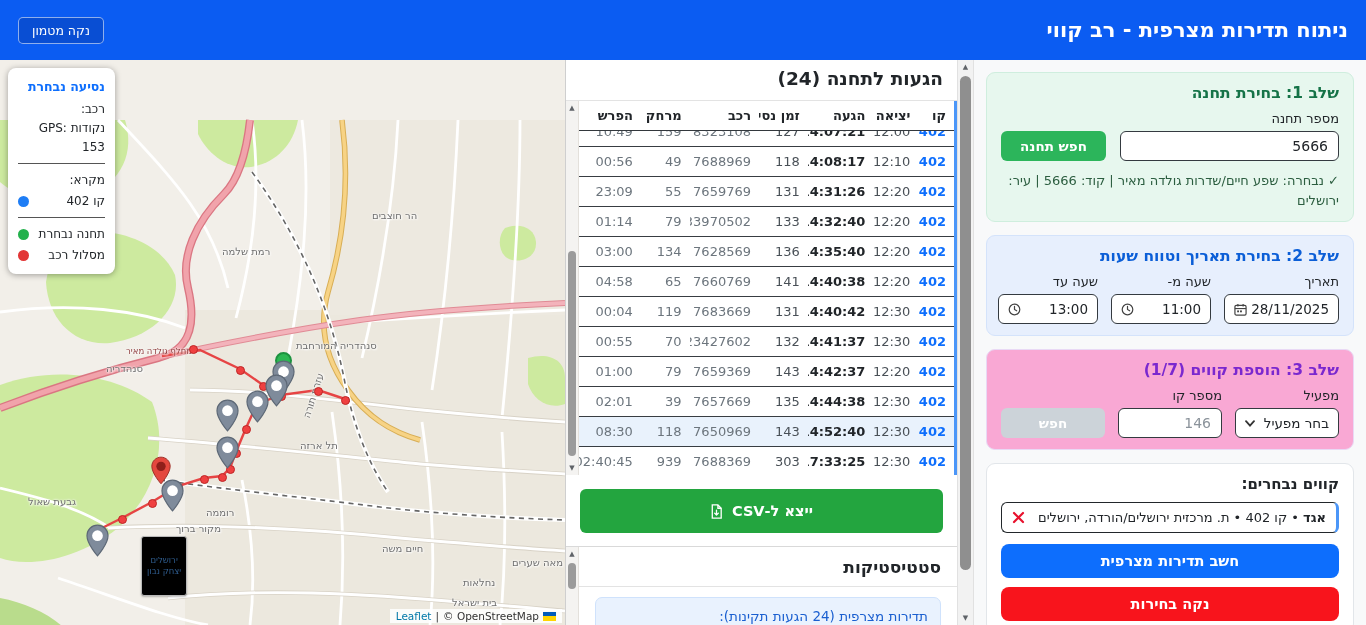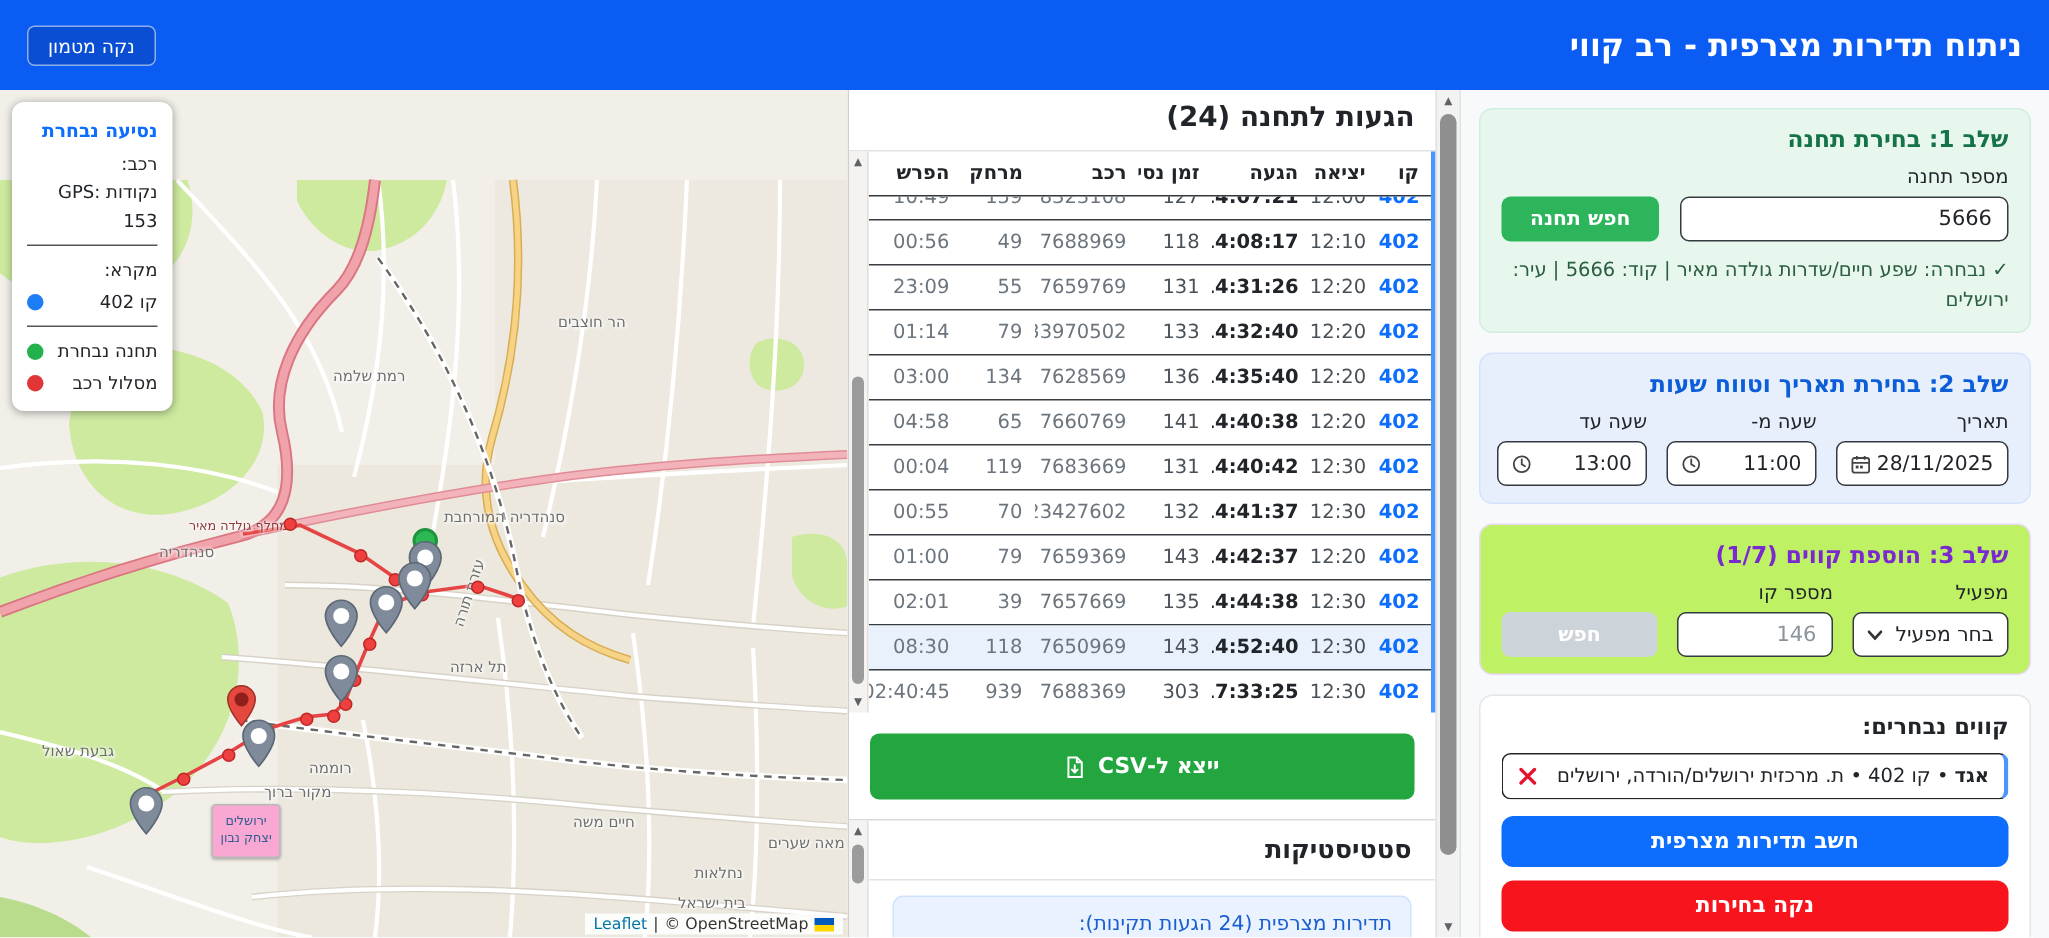--- a/index.html
+++ b/index.html
@@ -18,21 +18,21 @@
 
 
 .sidebar { width:392px; flex:0 0 392px; background:#f8f9fa; padding:12px;
   display:flex; flex-direction:column; gap:13px; overflow:hidden; }
 .card { border-radius:9px; padding:11px 14px; border:1px solid transparent; }
 .card h2 { font-size:15.5px; margin-bottom:9px; font-weight:700; }
 .card-green  { background:#e7f7ee; border-color:#cfeede; }
 .card-green h2 { color:#157347; }
 .card-blue   { background:#e7effd; border-color:#d4e3fb;padding-left:11px; }
 .card-blue h2 { color:#0b5ed7; }
-.card-purple { background:#bef264; border-color:#e9d9f5; }
+.card-purple { background:#f9a8d4; border-color:#e9d9f5; }
 .card-purple h2 { color:#7a28cf; }
 .card-white  { background:#fff; border-color:#e2e6ea; }
 .card-white h2 { color:#212529; font-size:15px; }
 .fld-label { font-size:13px; color:#212529; margin-bottom:5px; display:block; }
 .row { display:flex; gap:14px; align-items:flex-end; }
 .text-input { height:30px; border:1.6px solid #343a40; border-radius:6px; background:#fff;
   font-size:14px; font-family:inherit; padding:0 10px; width:100%; color:#212529; }
 .text-input.gray { color:#8b939b; }
 .btn { font-family:inherit; border:none; border-radius:6px; color:#fff; font-weight:700; cursor:pointer; }
 .btn-search-station { flex:0 0 105px; height:30px; background:#2cb55b; font-size:13.5px; }
@@ -104,22 +104,22 @@
 .map { flex:1; position:relative; overflow:hidden; background:#f2efe9; }
 .map svg.base { position:absolute; left:0; top:0; }
 .map-label { position:absolute; font-size:10px; color:#6e6e6e; white-space:nowrap; z-index:2;
   text-shadow:0 0 2px #fff, 0 0 3px #fff, 1px 1px 2px #fff; }
 .map-label.road { font-size:8.5px; color:#8d3a3a; }
 .dot-red { position:absolute; width:9px; height:9px; border-radius:50%;
   background:#ef4040; border:1.5px solid #bf2727; z-index:3; }
 .pin { position:absolute; z-index:5; }
 .station-circle { position:absolute; width:17px; height:17px; border-radius:50%;
   background:#2cb853; border:2px solid #1d9340; z-index:4; }
-.station-box { position:absolute; left:141px; top:476px; background:#f9a8d4; border:1px solid #b9b9b9;
-  border-radius:3px; padding:6px 5px; font-size:8.5px; color:#2f5d8f; text-align:center;
+.station-box { position:absolute; left:141px; top:476px; background:#000000; border:1px solid #b9b9b9;
+  border-radius:3px; padding:18px 5px; font-size:8.5px; color:#2f5d8f; text-align:center;
   line-height:1.3; box-shadow:0 1px 2px rgba(0,0,0,.25); z-index:4; }
 .legend { position:absolute; top:8px; left:8px; width:107px; background:#fff; border-radius:8px;
   box-shadow:0 1px 6px rgba(0,0,0,.35); padding:9px 10px; font-size:12px; color:#212529;
   z-index:10; text-align:right; line-height:1.55; }
 .legend .ttl { color:#0d6efd; font-weight:700; font-size:12.5px; margin-bottom:4px; }
 .legend hr { border:none; border-top:1px solid #555; margin:7px 0; }
 .leg-item { display:flex; direction:ltr; align-items:center; gap:8px; margin-top:2px; }
 .leg-dot { width:11px; height:11px; border-radius:50%; flex:0 0 auto; }
 .leg-item .txt { flex:1; direction:rtl; text-align:right; }
 .attribution { position:absolute; right:3px; bottom:2px; background:rgba(255,255,255,.85);

